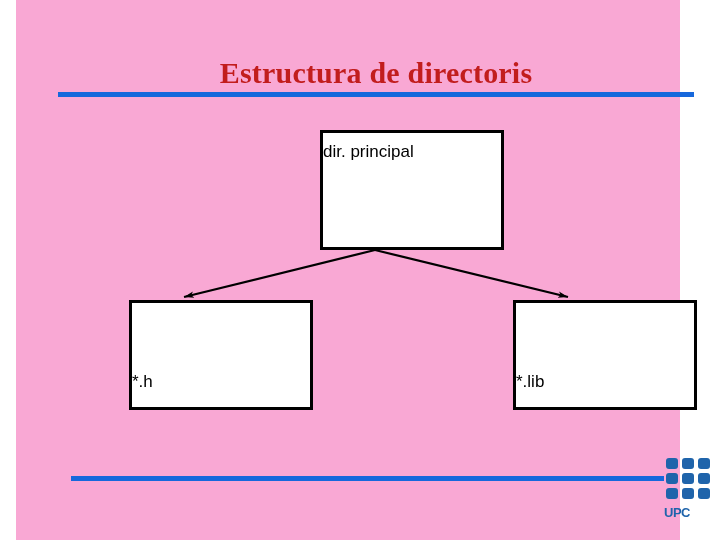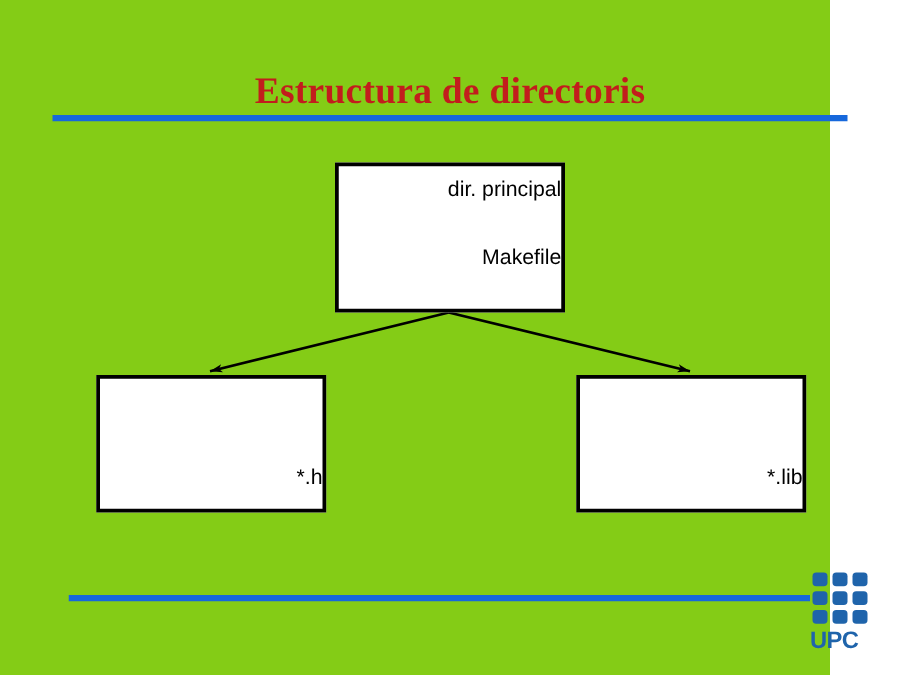--- a/index.html
+++ b/index.html
@@ -10,24 +10,24 @@
   body {
     width: 720px;
     height: 540px;
     position: relative;
     overflow: hidden;
     font-family: "Liberation Sans", sans-serif;
   }
 
   #slide {
     position: absolute;
-    left: 0; top: 0;
+    left: 16px; top: 0;
     width: 664px;
     height: 540px;
-    background: #84cc16;
+    background: #f9a8d4;
   }
 
   
   #slide-title {
     position: absolute;
     left: 40px;
     top: 56px;
     width: 640px;
     text-align: center;
     font-family: "Liberation Serif", serif;
@@ -64,25 +64,26 @@
     top: 0;
     width: 720px;
     height: 540px;
   }
 
   .node-box {
     position: absolute;
     border: 3px solid #000000;
     background: #ffffff;
     box-sizing: border-box;
-    text-align: right;
+    text-align: left;
     color: #000000;
     font-family: "Liberation Sans", sans-serif;
     font-size: 17px;
     line-height: 21px;
+    margin-left: 36px;
   }
 
   #node-root {
     left: 268px;
     top: 130px;
     width: 184px;
     height: 120px;
   }
   #node-include {
     left: 77px;
@@ -145,21 +146,21 @@
     height: 11px;
     border-radius: 3px;
     background: #1f64ab;
     display: block;
   }
   #upc-word {
     position: absolute;
     left: 0px;
     top: 45px;
     font-family: "Liberation Sans", sans-serif;
-    font-size: 19px;
+    font-size: 13px;
     font-weight: bold;
     color: #1f64ab;
     letter-spacing: -0.5px;
     line-height: 19px;
   }
 </style>
 </head>
 <body>
 
 <div id="slide">
@@ -176,21 +177,20 @@
           <path d="M10,4.5 L0,1.2 L2.6,4.5 L0,7.8 Z" fill="#000000"></path>
         </marker>
       </defs>
       <line x1="359" y1="250" x2="168" y2="297" stroke="#000000" stroke-width="2.2" marker-end="url(#arrow-left)"></line>
       <line x1="359" y1="250" x2="552" y2="297" stroke="#000000" stroke-width="2.2" marker-end="url(#arrow-left)"></line>
     </svg>
 
     <div class="node-box" id="node-root">
       <div class="node-title">dir. principal</div>
       <div class="node-detail">
-        <div>Makefile</div>
       </div>
     </div>
 
     <div class="node-box" id="node-include">
       <div class="node-detail">
         <div>*.h</div>
       </div>
     </div>
 
     <div class="node-box" id="node-lib">

